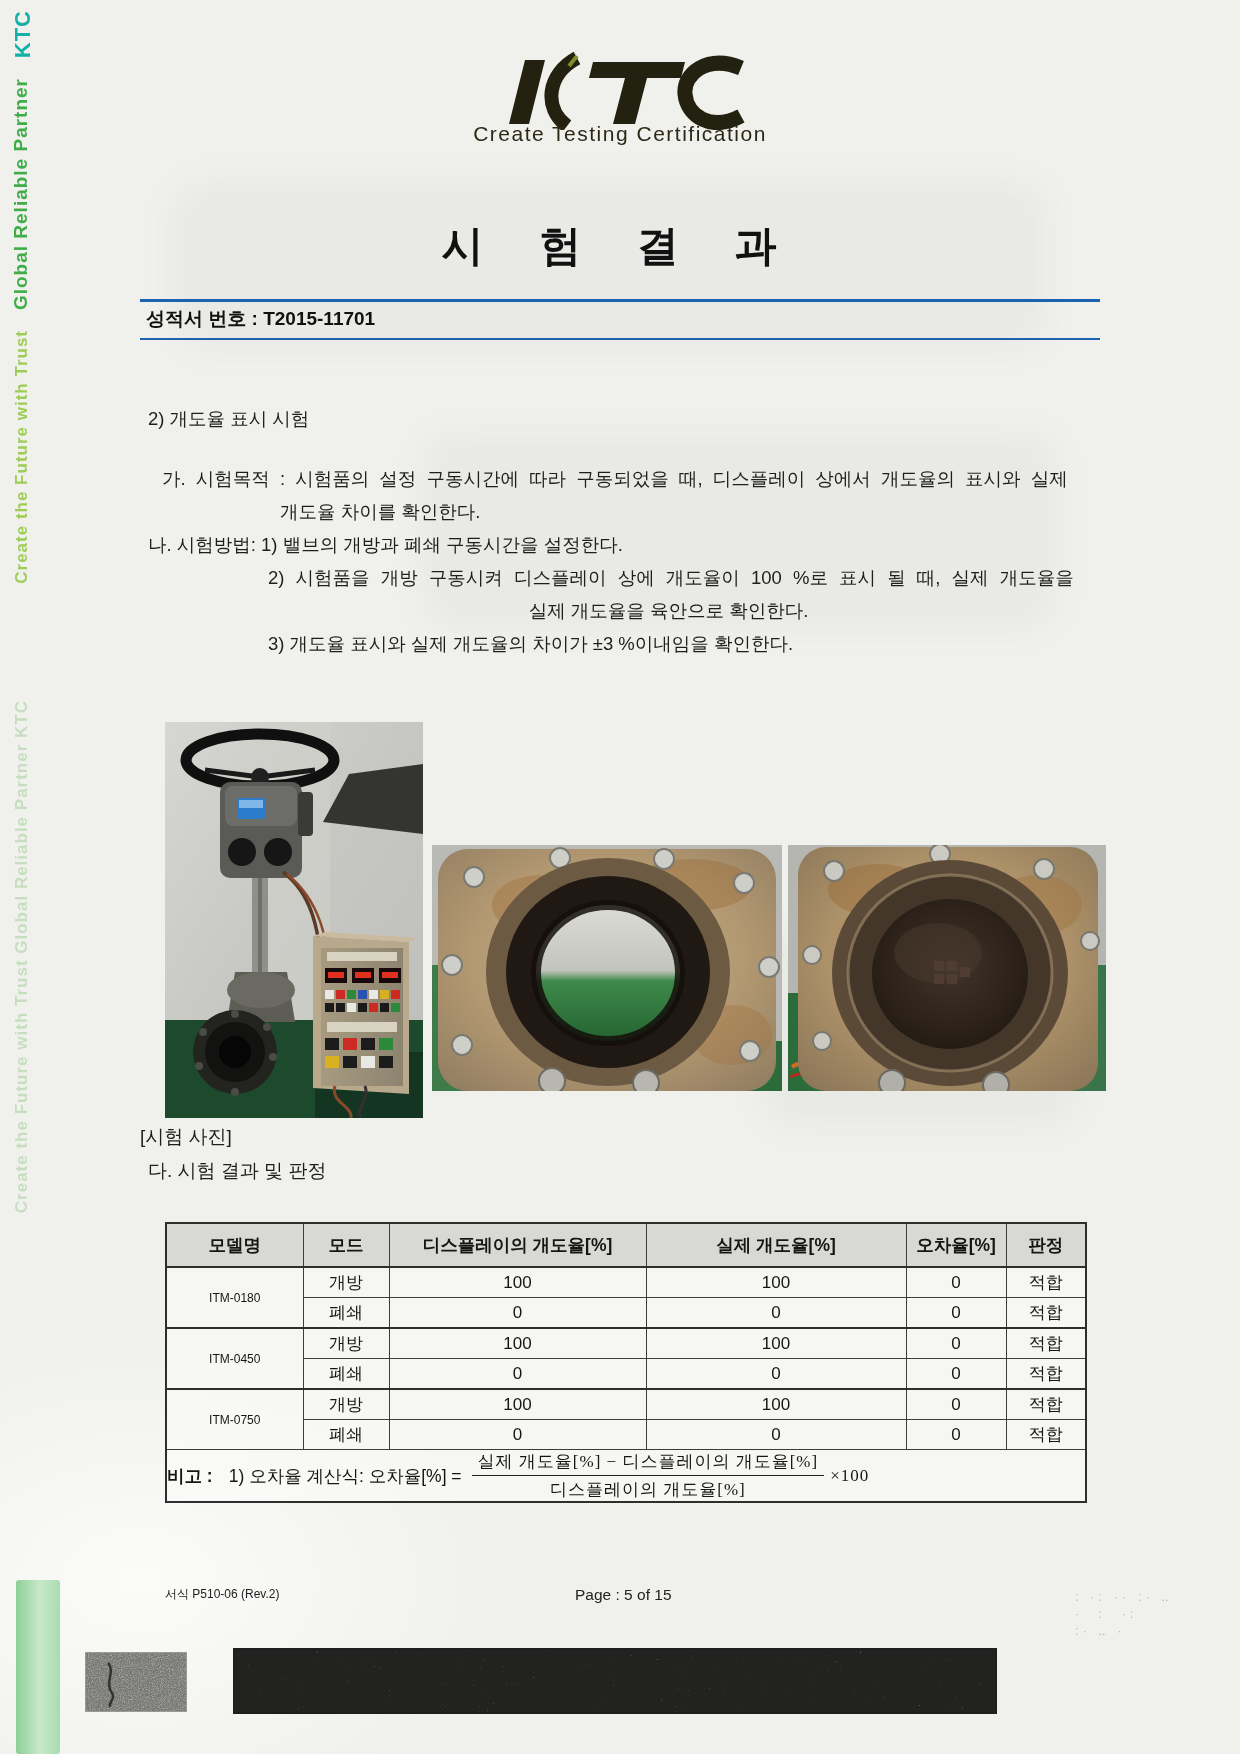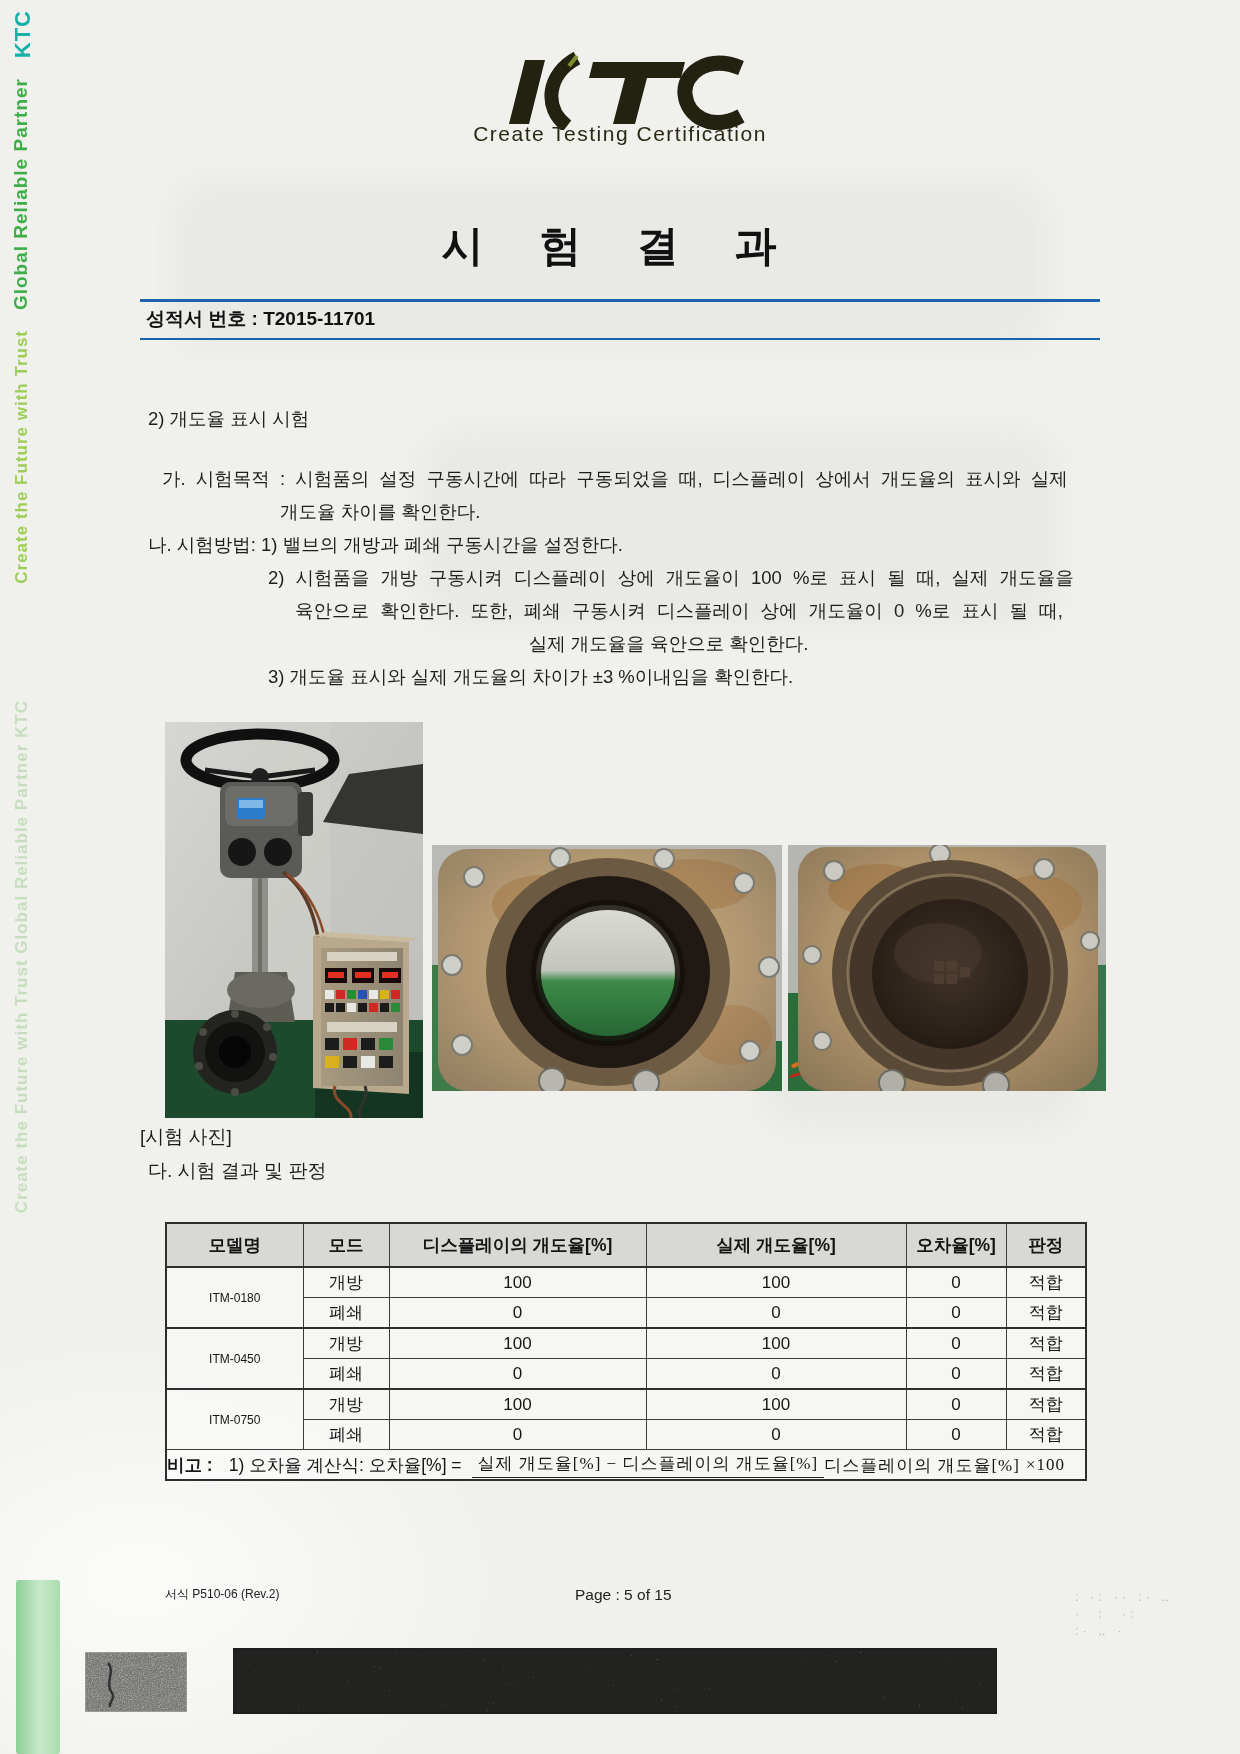--- a/index.html
+++ b/index.html
@@ -90,21 +90,21 @@
   td.note-cell{
     height:96px;text-align:left;padding:6px 10px;vertical-align:middle;
     border-top:2.5px solid #2e2e2e;
   }
   .note-line{display:flex;align-items:center;gap:10px;font-size:17.5px;}
   .note-label{font-weight:bold;margin-right:6px;}
   .formula{
     display:inline-flex;align-items:center;gap:6px;
     font-family:"Liberation Serif",serif;font-size:17px;letter-spacing:1px;
   }
-  .frac{display:inline-flex;flex-direction:row;text-align:center;}
+  .frac{display:inline-flex;flex-direction:column;text-align:center;}
   .frac .num{border-bottom:1.6px solid #222;padding:0 6px 2px 6px;}
   .frac .den{padding-top:2px;}
 
   
   .form-no{left:165px;top:1586px;font-size:12px;color:#222;}
   .page-info{left:575px;top:1586px;font-size:15.5px;color:#222;}
 
   
   .stamp-box{
     left:85px;top:1652px;width:100px;height:58px;
@@ -152,21 +152,20 @@
 <div class="abs blue-line-1"></div>
 <div class="abs report-no">성적서 번호 : T2015-11701</div>
 <div class="abs blue-line-2"></div>
 
 <div class="abs bodytext">
   <div class="ln-sec">2) 개도율 표시 시험</div>
   <div class="ln-ga1">가. 시험목적 : 시험품의 설정 구동시간에 따라 구동되었을 때, 디스플레이 상에서 개도율의 표시와 실제</div>
   <div class="ln-ga2">개도율 차이를 확인한다.</div>
   <div class="ln-na1">나. 시험방법: 1) 밸브의 개방과 폐쇄 구동시간을 설정한다.</div>
   <div class="ln-m2a">2) 시험품을 개방 구동시켜 디스플레이 상에 개도율이 100 %로 표시 될 때, 실제 개도율을</div>
-  <div class="ln-m2b">육안으로 확인한다. 또한, 폐쇄 구동시켜 디스플레이 상에 개도율이 0 %로 표시 될 때,</div>
   <div class="ln-m2c">실제 개도율을 육안으로 확인한다.</div>
   <div class="ln-m3">3) 개도율 표시와 실제 개도율의 차이가 ±3 %이내임을 확인한다.</div>
 </div>
 
 <div class="photo" style="left:165px;top:722px;width:258px;height:396px;">
   <svg width="258" height="396" viewBox="0 0 258 396">
     <defs>
       <linearGradient id="wall1" x1="0" y1="0" x2="1" y2="1">
         <stop offset="0" stop-color="#d6d6d2"></stop>
           <stop offset="0.5" stop-color="#c6c6c2"></stop>

